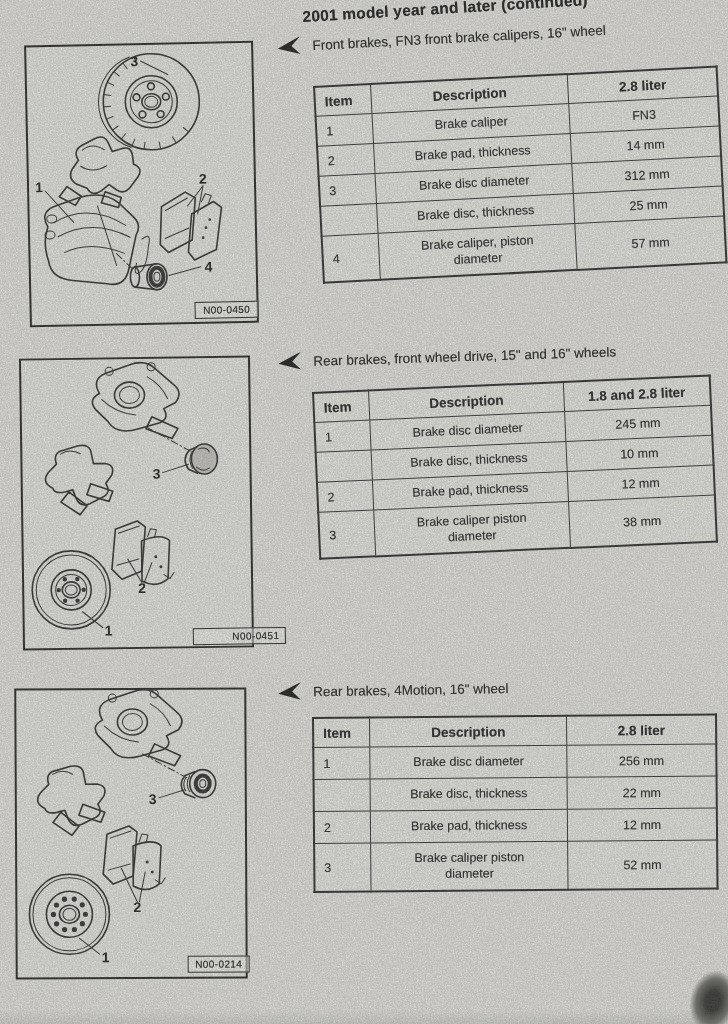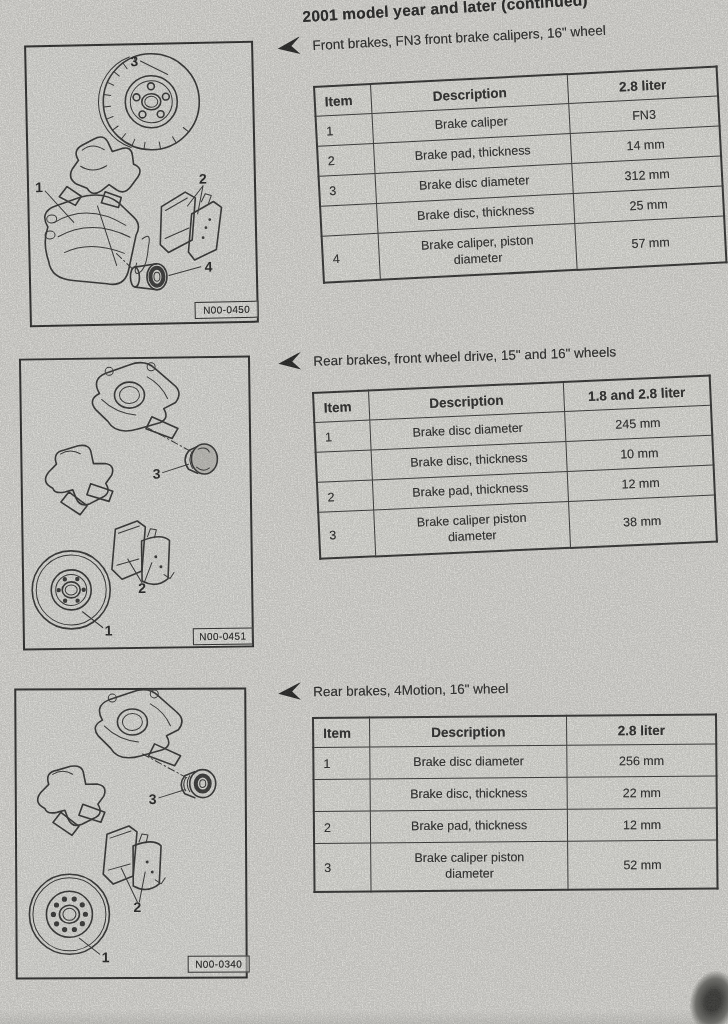--- a/index.html
+++ b/index.html
@@ -245,21 +245,21 @@
       <circle cx="6.25" cy="-10.8" r="2.2" class="fillink"></circle>
     </g>
 
     <text x="130" y="120" class="callout">3</text>
     <line x1="140" y1="114" x2="166" y2="106" class="draw thin"></line>
     <text x="114" y="234" class="callout">2</text>
     <path class="draw thin" d="M104,200 L118,224 M128,204 L120,224"></path>
     <text x="80" y="276" class="callout">1</text>
     <line x1="78" y1="268" x2="58" y2="252" class="draw thin"></line>
   </svg>
-  <div class="fig-label" style="left:168px;top:270px;width:58px;height:15px;">N00-0451</div>
+  <div class="fig-label" style="left:168px;top:270px;width:58px;height:15px;padding-left:33px;">N00-0451</div>
 </div>
 
 <table class="abs rot spec" style="left:312px;top:392px;width:399px;transform:rotate(-2.5deg);">
   <colgroup>
       <col style="width:14%">
       <col style="width:49%">
       <col style="width:37%">
     </colgroup>
   <thead>
     <tr>
@@ -354,21 +354,21 @@
       <circle cx="12.9" cy="-9.4" r="2.6" class="fillink"></circle>
     </g>
 
     <text x="132" y="114" class="callout">3</text>
     <line x1="142" y1="108" x2="168" y2="100" class="draw thin"></line>
     <text x="116" y="222" class="callout">2</text>
     <path class="draw thin" d="M104,178 L120,212 M128,182 L122,212"></path>
     <text x="84" y="272" class="callout">1</text>
     <line x1="82" y1="264" x2="62" y2="248" class="draw thin"></line>
   </svg>
-  <div class="fig-label" style="left:170px;top:266px;width:60px;height:15px;">N00-0340</div>
+  <div class="fig-label" style="left:170px;top:266px;width:60px;height:15px;">N00-0214</div>
 </div>
 
 <table class="abs rot spec t3" style="left:312px;top:717px;width:405px;transform:rotate(-0.5deg);">
   <colgroup>
       <col style="width:14%">
       <col style="width:49%">
       <col style="width:37%">
     </colgroup>
   <thead>
     <tr>

